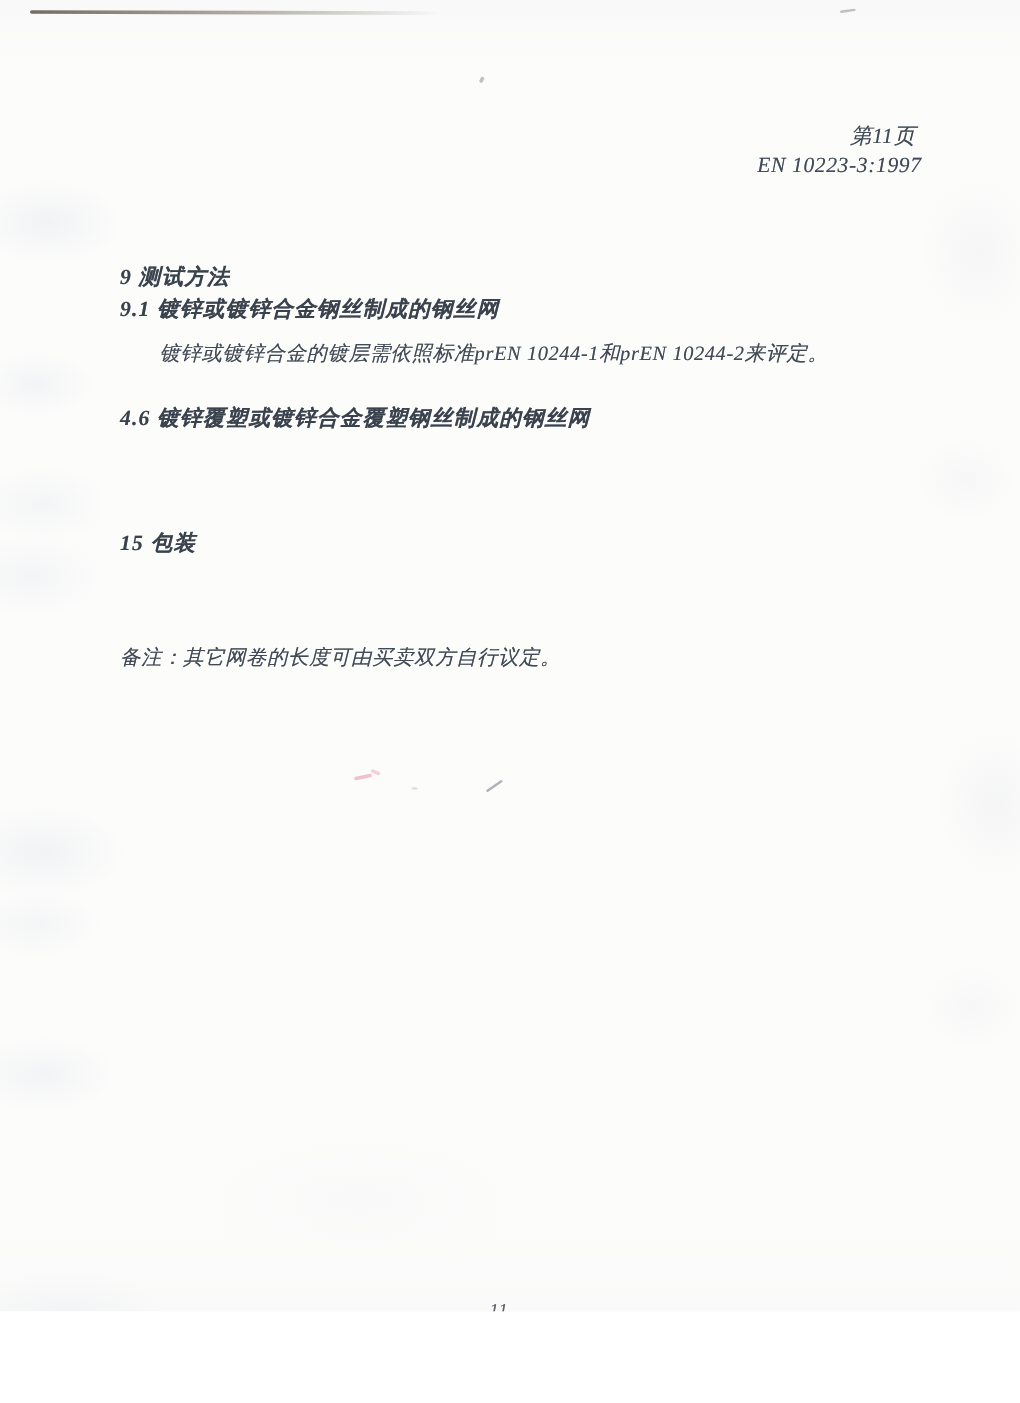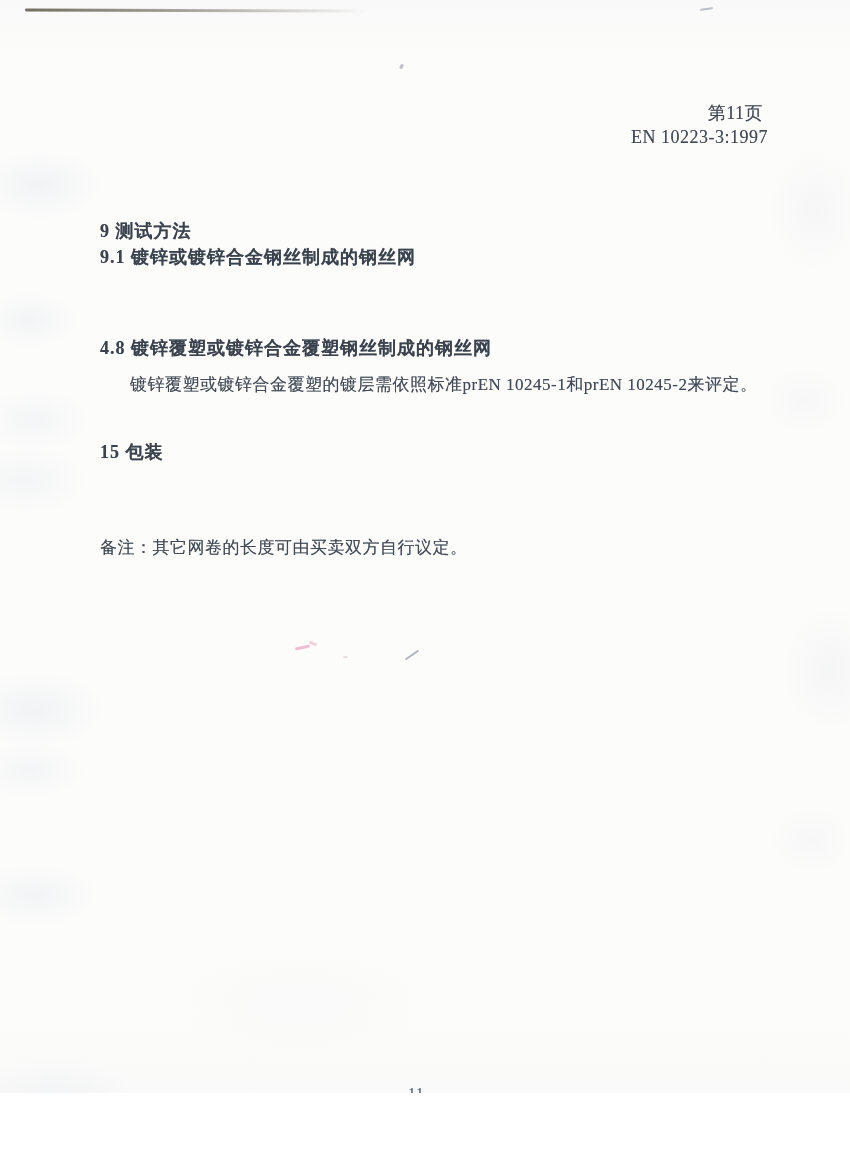--- a/index.html
+++ b/index.html
@@ -24,20 +24,21 @@
       radial-gradient(80px 40px at 30px 770px,  rgba(150,160,190,.08), transparent 70%),
       radial-gradient(90px 45px at 35px 895px,  rgba(150,160,190,.09), transparent 70%),
       radial-gradient(120px 60px at 55px 1100px,rgba(150,160,190,.07), transparent 70%),
       radial-gradient(70px 90px at 815px 210px, rgba(160,165,185,.07), transparent 70%),
       radial-gradient(60px 50px at 805px 400px, rgba(160,165,185,.06), transparent 70%),
       radial-gradient(70px 90px at 830px 670px, rgba(160,165,185,.08), transparent 70%),
       radial-gradient(60px 50px at 810px 840px, rgba(160,165,185,.06), transparent 70%),
       radial-gradient(200px 80px at 300px 1000px, rgba(170,175,195,.04), transparent 70%),
       linear-gradient(180deg, rgba(200,205,215,.07) 0, rgba(200,205,215,0) 60px),
       linear-gradient(0deg,  rgba(200,205,215,.05) 0, rgba(200,205,215,0) 80px);
+    font-style: italic;
   }
   .txt {
     position: absolute;
     white-space: nowrap;
     text-shadow: 0 0 0.5px rgba(65,74,86,.55);
   }
   .heading {
     font-weight: bold;
     font-size: 18px;
     letter-spacing: 1px;
@@ -131,24 +132,24 @@
 
   <div class="header-block">
     <div class="hdr-page">第11页</div>
     <div class="hdr-std">EN 10223-3:1997</div>
   </div>
 
   <div class="txt heading pos-s9">9 测试方法</div>
 
   <div class="txt heading pos-s91">9.1 镀锌或镀锌合金钢丝制成的钢丝网</div>
 
+  <div class="txt body-text pos-p91">镀锌或镀锌合金的镀层需依照标准prEN 10244-1和prEN 10244-2来评定。</div>
 
-  <div class="txt heading pos-s92">4.8 镀锌覆塑或镀锌合金覆塑钢丝制成的钢丝网</div>
+  <div class="txt heading pos-s92">4.6 镀锌覆塑或镀锌合金覆塑钢丝制成的钢丝网</div>
 
-  <div class="txt body-text pos-p92">镀锌覆塑或镀锌合金覆塑的镀层需依照标准prEN 10245-1和prEN 10245-2来评定。</div>
 
   <div class="txt heading pos-s10">15 包装</div>
 
 
   <div class="txt body-text pos-note">备注：其它网卷的长度可由买卖双方自行议定。</div>
 
   <div class="artifact pink-mark-1"></div>
   <div class="artifact pink-mark-2"></div>
   <div class="artifact pink-dot"></div>
   <div class="artifact gray-mark"></div>

